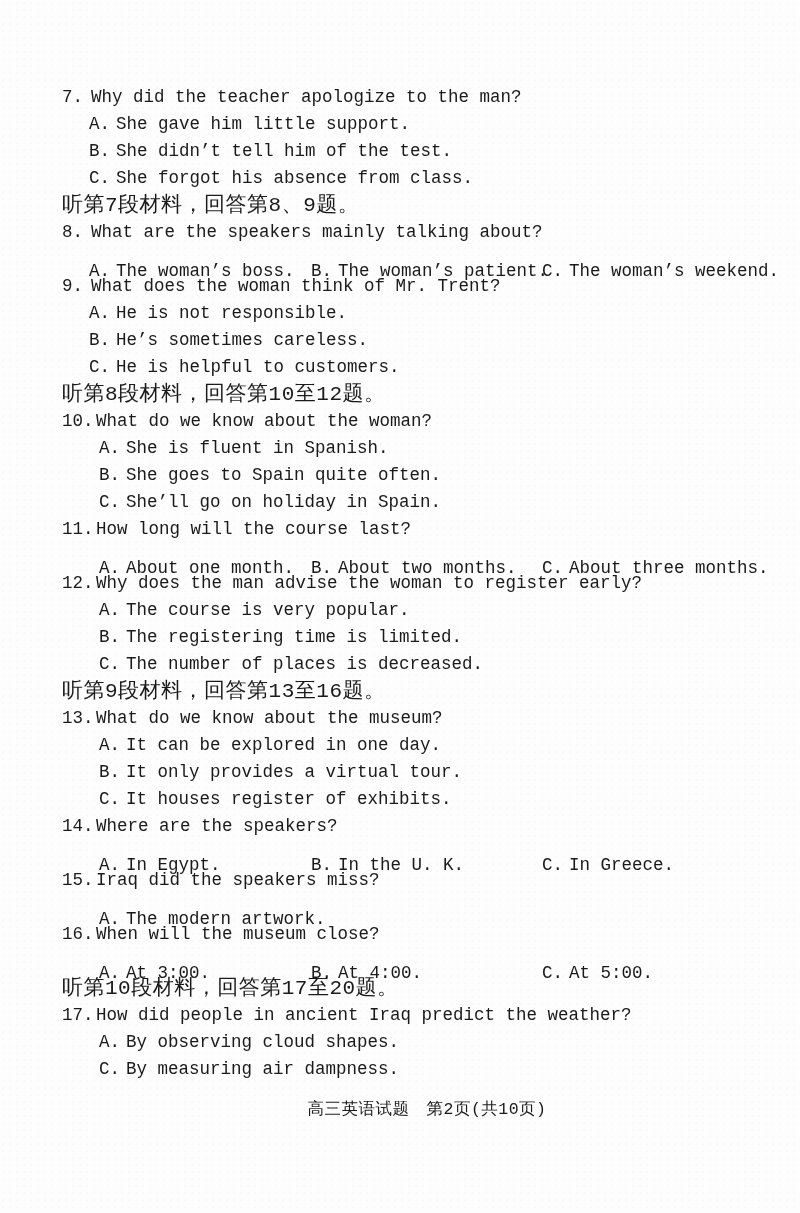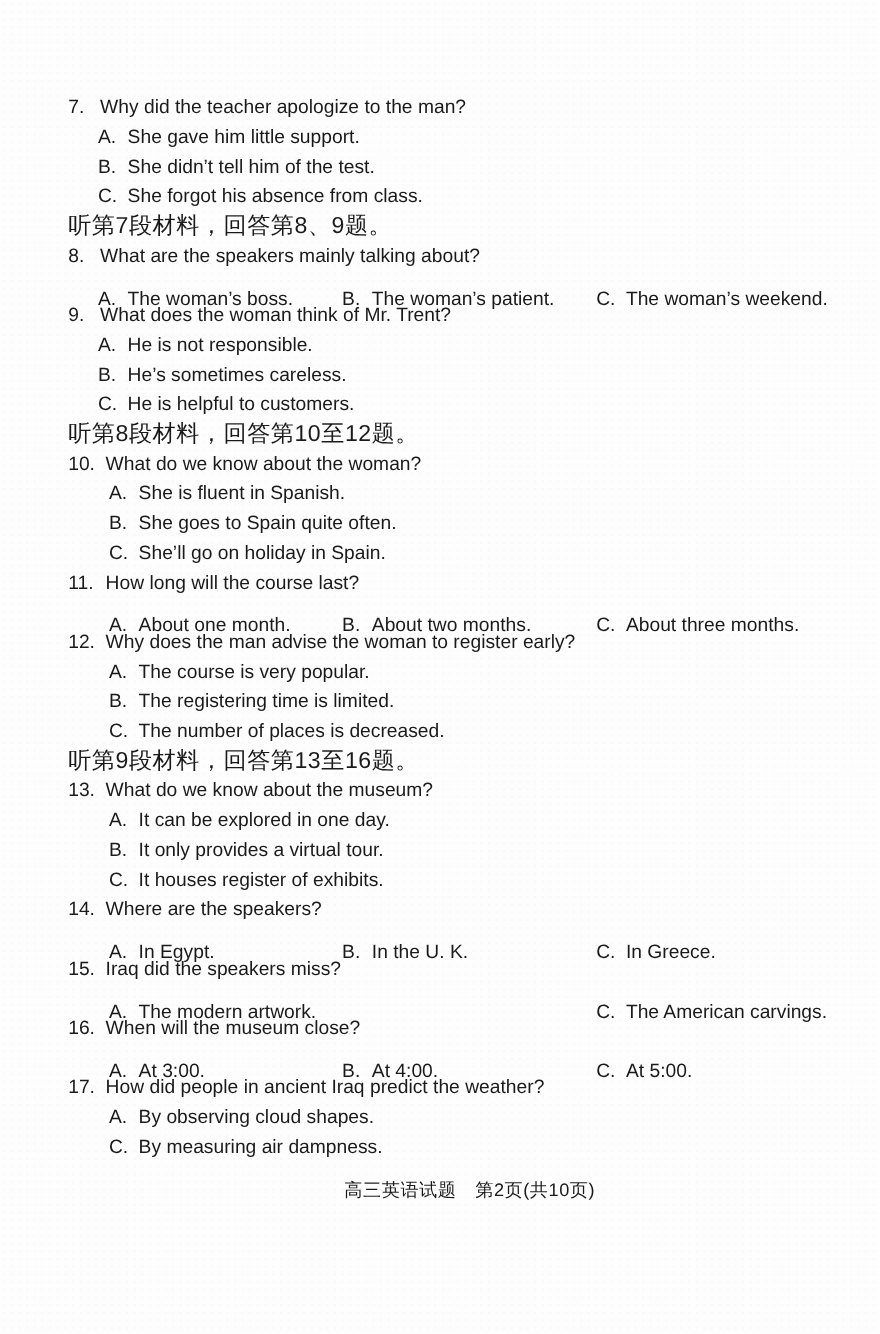--- a/index.html
+++ b/index.html
@@ -3,21 +3,21 @@
 <meta charset="utf-8">
 <style>
   html,body{margin:0;padding:0;background:#ffffff;}
   .page{
     position:relative;
     width:800px;height:1213px;
     background:#fdfdfd;
     background-image:radial-gradient(rgba(0,0,0,0.018) 1px, transparent 1px);
     background-size:7px 7px;
     overflow:hidden;
-    font-family:Liberation Sans, sans-serif;
+    font-family:Liberation Mono, monospace;
     color:#1a1a1a;
   }
   .content{padding:84px 20px 0 62px;}
   .line{height:27px;line-height:27px;font-size:17.5px;white-space:nowrap;}
   .q .qnum{display:inline-block;}
   .q.sd .qnum{width:29px;}
   .q.dd .qnum{width:34px;}
   .opt.sd{padding-left:27px;}
   .opt.dd{padding-left:37px;}
   .olabel{display:inline-block;width:27px;}
@@ -126,30 +126,30 @@
       <div class="line optrow dd">
     <span class="cell a"><span class="olabel">A.</span><span class="otext">In Egypt.</span></span>
     <span class="cell b"><span class="olabel">B.</span><span class="otext">In the U. K.</span></span>
     <span class="cell c"><span class="olabel">C.</span><span class="otext">In Greece.</span></span>
   </div>
       <div class="line q dd">
     <span class="qnum">15.</span><span class="qtext">Iraq did the speakers miss?</span>
   </div>
       <div class="line optrow dd">
     <span class="cell a"><span class="olabel">A.</span><span class="otext">The modern artwork.</span></span>
-    <span class="cell c"><span class="olabel">C.</span><span class="otext">The American carvings.</span></span>
   </div>
       <div class="line q dd">
     <span class="qnum">16.</span><span class="qtext">When will the museum close?</span>
   </div>
       <div class="line optrow dd">
     <span class="cell a"><span class="olabel">A.</span><span class="otext">At 3:00.</span></span>
     <span class="cell b"><span class="olabel">B.</span><span class="otext">At 4:00.</span></span>
     <span class="cell c"><span class="olabel">C.</span><span class="otext">At 5:00.</span></span>
   </div>
+      <div class="line sec">听第10段材料，回答第17至20题。</div>
       <div class="line q dd">
     <span class="qnum">17.</span><span class="qtext">How did people in ancient Iraq predict the weather?</span>
   </div>
       <div class="line opt dd">
     <span class="olabel">A.</span><span class="otext">By observing cloud shapes.</span>
   </div>
       <div class="line opt dd">
     <span class="olabel">C.</span><span class="otext">By measuring air dampness.</span>
   </div>
     </div>

